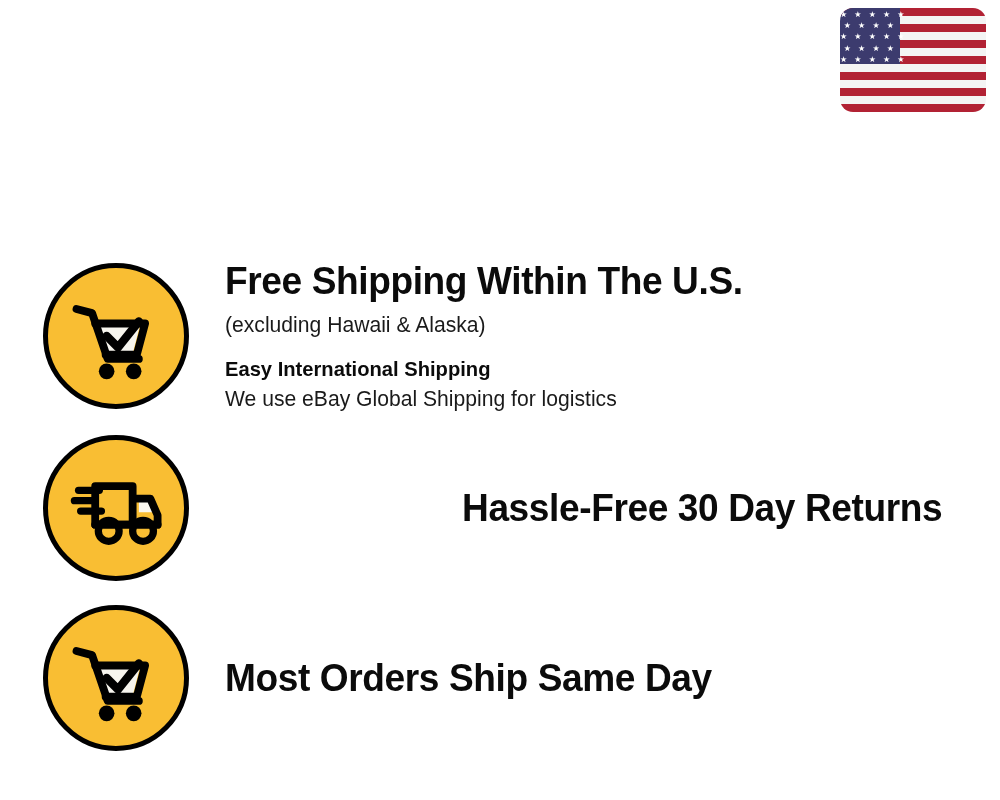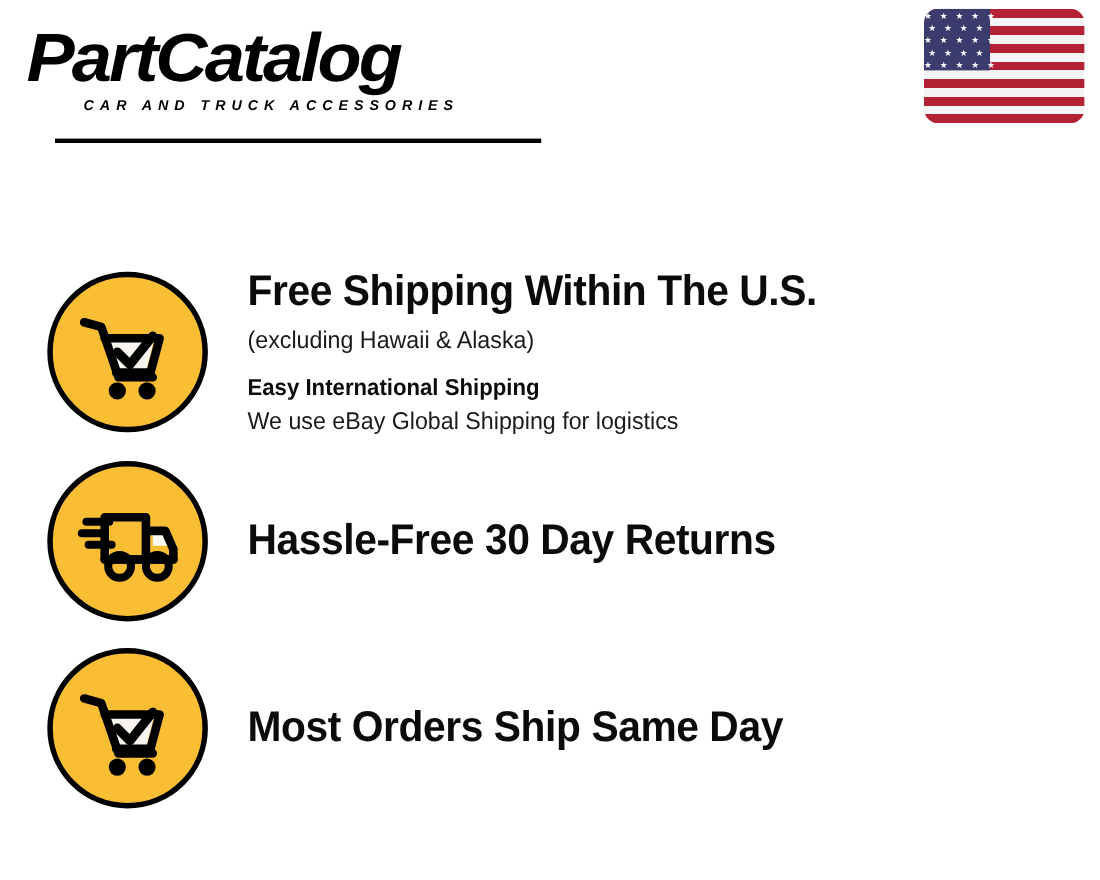--- a/index.html
+++ b/index.html
@@ -131,33 +131,33 @@
     line-height: 34px;
     color: #131313;
     white-space: nowrap;
     letter-spacing: -0.2px;
   }
 
   
   .features {
     position: absolute;
     left: 0;
-    top: 232px;
+    top: 248px;
     width: 1000px;
   }
 
   .feature-row {
     position: relative;
     display: flex;
     align-items: center;
     width: 1000px;
   }
 
   .feature-row.row-shipping { height: 175px; }
-  .feature-row.row-returns  { height: 170px; }
+  .feature-row.row-returns  { height: 170px; text-align: right; }
   .feature-row.row-sameday  { height: 170px; }
 
   .icon-badge {
     flex: 0 0 auto;
     position: relative;
     width: 146px;
     height: 146px;
     margin-left: 43px;
     border-radius: 50%;
     background: #f9be33;
@@ -232,25 +232,20 @@
     transform-origin: left center;
   }
 </style>
 </head>
 <body>
 
 <div class="banner">
 
   <div class="header">
 
-    <div class="logo-block">
-      <span class="logo-wordmark">PartCatalog</span>
-      <span class="logo-tagline">CAR AND TRUCK ACCESSORIES</span>
-      <div class="logo-underline"></div>
-    </div>
 
     <div class="seller-block">
       <div class="flag">
         <div class="flag-stripes"></div>
         <div class="flag-canton"></div>
         <div class="flag-stars">★ ★ ★ ★ ★
 ★ ★ ★ ★
 ★ ★ ★ ★ ★
 ★ ★ ★ ★
 ★ ★ ★ ★ ★</div>

